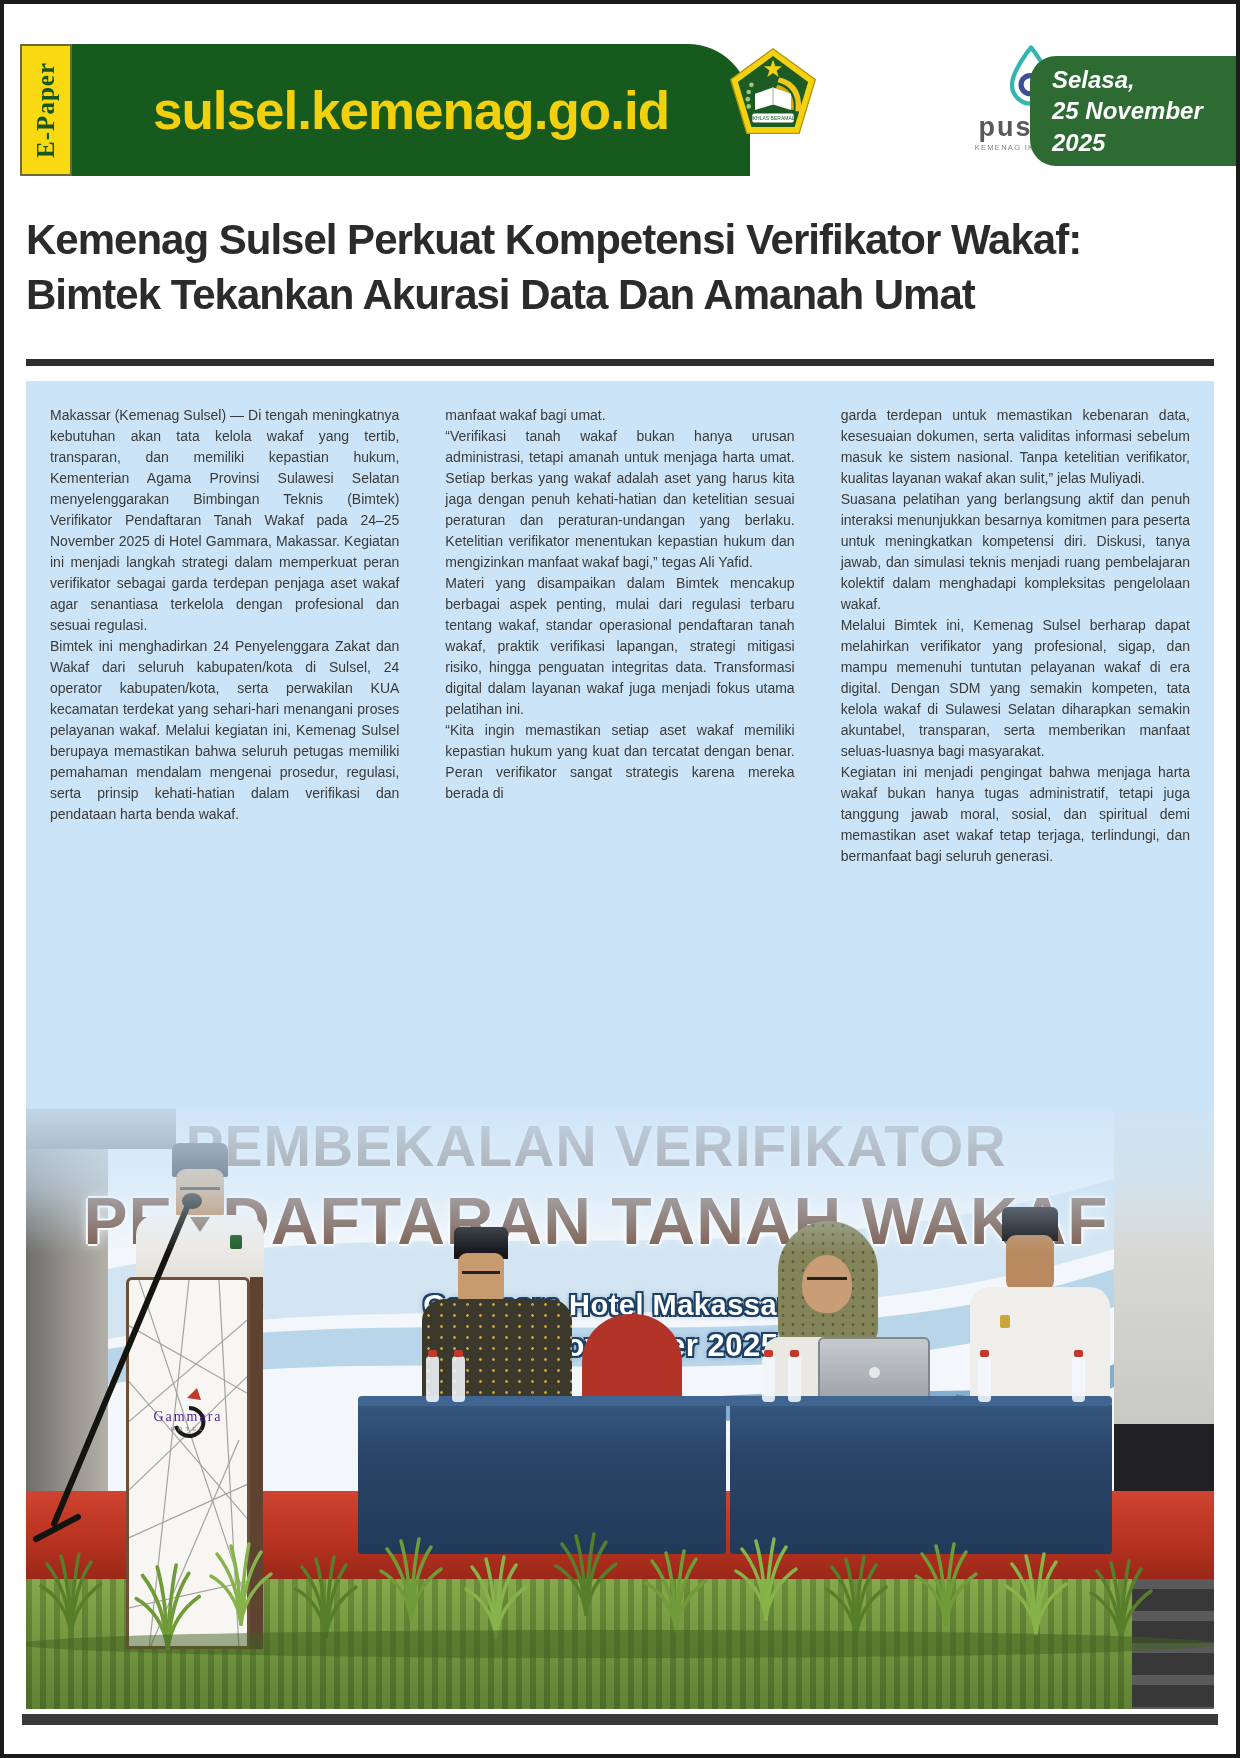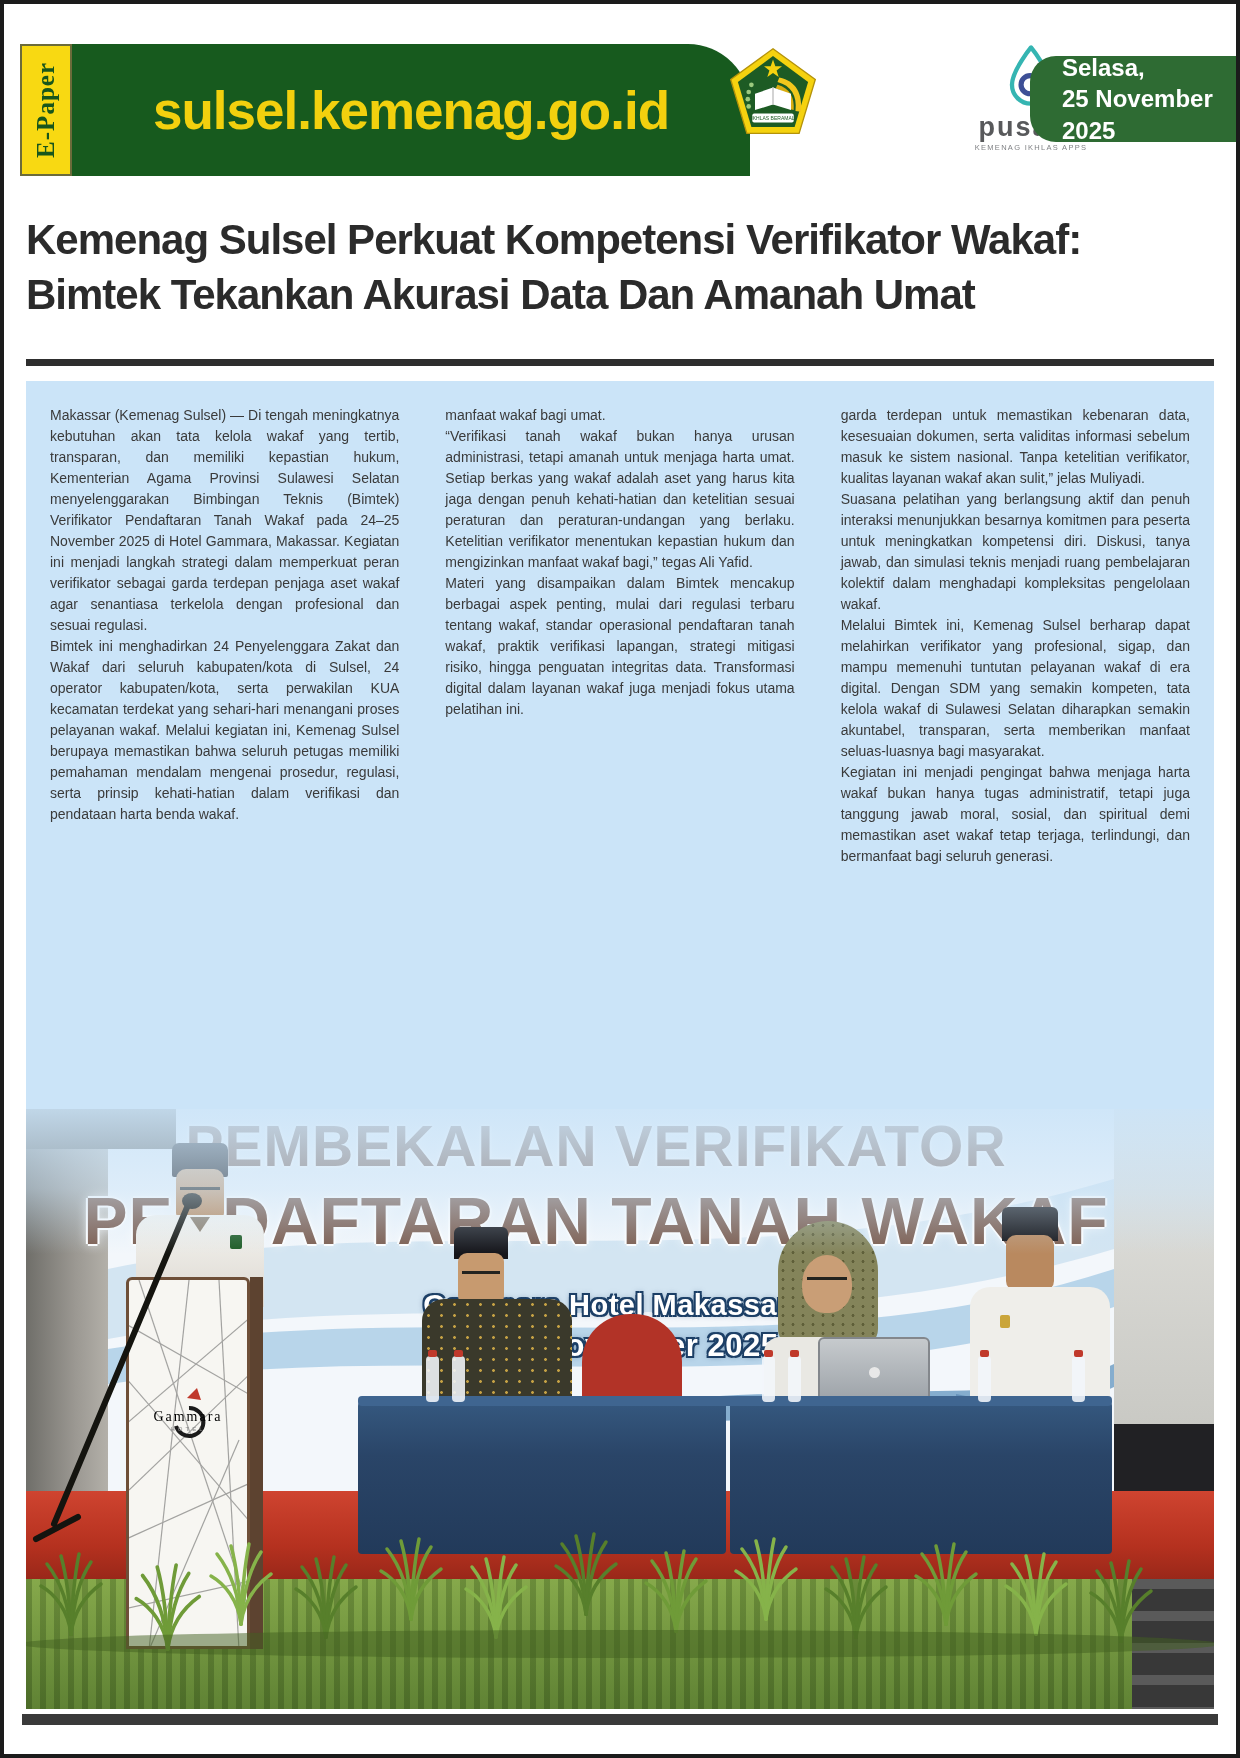--- a/index.html
+++ b/index.html
@@ -11,23 +11,23 @@
               border:2px solid #6b6b3a;box-sizing:border-box;display:flex;align-items:center;justify-content:center;}
   .epaper-tab span{writing-mode:vertical-rl;transform:rotate(180deg);font-family:"Liberation Serif",serif;
               font-weight:bold;font-size:25px;color:#17561c;letter-spacing:1px;}
   .green-bar{position:absolute;left:68px;top:40px;width:678px;height:132px;background:#175a1e;
              border-radius:0 62px 0 0;display:flex;align-items:center;justify-content:center;}
   .site-url{color:#f2d00e;font-size:53px;font-weight:bold;letter-spacing:-1px;}
   .kemenag-logo{position:absolute;left:724px;top:42px;width:90px;height:92px;}
   .pusaka{position:absolute;left:964px;top:40px;width:126px;text-align:center;}
   .pusaka-name{font-size:27px;font-weight:bold;color:#58595b;letter-spacing:2px;line-height:1;margin-top:2px;}
   .pusaka-sub{font-size:7.5px;color:#808285;letter-spacing:1.3px;margin-top:2px;}
-  .date-box{position:absolute;left:1026px;top:52px;right:0;height:86px;background:#2e6b33;
+  .date-box{position:absolute;left:1026px;top:52px;right:0;height:110px;background:#2e6b33;
             border-radius:26px 0 0 26px;color:#fff;display:flex;flex-direction:column;justify-content:center;
-            padding-left:32px;box-sizing:border-box;}
+            padding-left:22px;box-sizing:border-box;font-style:italic;}
   .date-line{font-size:24px;font-weight:bold;line-height:1.3;}
   
   .headline{margin:28px 22px 0;font-size:42px;font-weight:bold;color:#2b2b2b;line-height:1.32;letter-spacing:-1px;}
   .rule{margin:36px 22px 0;height:7px;background:#2e2e2e;}
   
   .article{margin:15px 22px 0;background:#cbe4f8;padding:24px 24px 0;height:728px;box-sizing:border-box;
            display:flex;gap:46px;overflow:hidden;}
   .col{flex:1 1 0;font-size:14px;line-height:21px;text-align:justify;color:#3a3a3a;}
   .para{margin:0;white-space:pre-line;}
   .para + .para{}
@@ -60,21 +60,21 @@
   .pm-face{left:150px;top:60px;width:48px;height:54px;background:linear-gradient(#cfa277,#b88a60);border-radius:10px;z-index:6;}
   .pm-glasses{left:154px;top:78px;width:40px;height:0;border-top:3px solid #23231f;z-index:7;}
   .pm-body{left:110px;top:106px;width:128px;height:92px;background:linear-gradient(#f5f4f0,#dcd8d1);border-radius:20px 20px 0 0;z-index:6;}
   .pm-collar{left:164px;top:108px;width:20px;height:15px;background:#8c7f6e;clip-path:polygon(0 0,100% 0,50% 100%);z-index:7;}
   .pm-patch{left:204px;top:126px;width:12px;height:14px;background:#1d5b24;border-radius:2px;z-index:7;}
   .mic-svg{left:0;top:0;width:100%;height:100%;z-index:8;pointer-events:none;}
   .podium{left:100px;top:168px;width:124px;height:372px;background:#f7f6f2;border:3px solid #6e4f38;
           border-radius:6px 6px 0 0;overflow:hidden;z-index:7;}
   .podium-post{left:224px;top:168px;width:13px;height:372px;background:#5d4330;z-index:7;}
   .podium-logo{left:100px;top:300px;width:124px;text-align:center;z-index:8;}
-  .podium-brand{position:static;display:block;font-family:"Liberation Serif",serif;font-size:14px;color:#000000;letter-spacing:2px;}
+  .podium-brand{position:static;display:block;font-family:"Liberation Serif",serif;font-size:14px;color:#4c1d95;letter-spacing:2px;}
   .podium-brand-sub{position:static;display:block;font-size:6px;color:#8a8a8a;letter-spacing:3px;margin-top:1px;}
   .bm-peci{left:428px;top:118px;width:54px;height:32px;background:#15151a;border-radius:6px 6px 0 0;z-index:4;}
   .bm-face{left:432px;top:144px;width:46px;height:52px;background:#c79a6f;border-radius:9px;z-index:4;}
   .bm-glasses{left:436px;top:162px;width:38px;height:0;border-top:3px solid #23231f;z-index:5;}
   .bm-body{left:396px;top:190px;width:150px;height:110px;border-radius:22px 22px 0 0;z-index:4;
            background-color:#3a392b;background-image:radial-gradient(circle,#c5a144 1.3px,transparent 1.5px);background-size:13px 11px;}
   .chair{left:556px;top:205px;width:100px;height:96px;background:#b23327;border-radius:48px 48px 0 0;z-index:4;}
   .wm-hijab{left:752px;top:112px;width:100px;height:126px;border-radius:50px 50px 18px 18px;z-index:4;
             background-color:#84845a;background-image:radial-gradient(circle,#5f5f39 1.4px,transparent 1.6px);background-size:10px 9px;}
   .wm-face{left:776px;top:146px;width:50px;height:58px;background:#c99e76;border-radius:50% 50% 45% 45%;z-index:5;}
@@ -154,20 +154,21 @@
 
   <section class="article">
     <div class="col">
         <p class="para">Makassar (Kemenag Sulsel) — Di tengah meningkatnya kebutuhan akan tata kelola wakaf yang tertib, transparan, dan memiliki kepastian hukum, Kementerian Agama Provinsi Sulawesi Selatan menyelenggarakan Bimbingan Teknis (Bimtek) Verifikator Pendaftaran Tanah Wakaf pada 24–25 November 2025 di Hotel Gammara, Makassar. Kegiatan ini menjadi langkah strategi dalam memperkuat peran verifikator sebagai garda terdepan penjaga aset wakaf agar senantiasa terkelola dengan profesional dan sesuai regulasi.</p>
         <p class="para">Bimtek ini menghadirkan 24 Penyelenggara Zakat dan Wakaf dari seluruh kabupaten/kota di Sulsel, 24 operator kabupaten/kota, serta perwakilan KUA kecamatan terdekat yang sehari-hari menangani proses pelayanan wakaf. Melalui kegiatan ini, Kemenag Sulsel berupaya memastikan bahwa seluruh petugas memiliki pemahaman mendalam mengenai prosedur, regulasi, serta prinsip kehati-hatian dalam verifikasi dan pendataan harta benda wakaf.</p>
       </div>
     <div class="col">
         <p class="para">manfaat wakaf bagi umat.
 “Verifikasi tanah wakaf bukan hanya urusan administrasi, tetapi amanah untuk menjaga harta umat. Setiap berkas yang wakaf adalah aset yang harus kita jaga dengan penuh kehati-hatian dan ketelitian sesuai peraturan dan peraturan-undangan yang berlaku. Ketelitian verifikator menentukan kepastian hukum dan mengizinkan manfaat wakaf bagi,” tegas Ali Yafid.</p>
         <p class="para">Materi yang disampaikan dalam Bimtek mencakup berbagai aspek penting, mulai dari regulasi terbaru tentang wakaf, standar operasional pendaftaran tanah wakaf, praktik verifikasi lapangan, strategi mitigasi risiko, hingga penguatan integritas data. Transformasi digital dalam layanan wakaf juga menjadi fokus utama pelatihan ini.</p>
+        <p class="para">“Kita ingin memastikan setiap aset wakaf memiliki kepastian hukum yang kuat dan tercatat dengan benar. Peran verifikator sangat strategis karena mereka berada di</p>
       </div>
     <div class="col">
         <p class="para">garda terdepan untuk memastikan kebenaran data, kesesuaian dokumen, serta validitas informasi sebelum masuk ke sistem nasional. Tanpa ketelitian verifikator, kualitas layanan wakaf akan sulit,” jelas Muliyadi.</p>
         <p class="para">Suasana pelatihan yang berlangsung aktif dan penuh interaksi menunjukkan besarnya komitmen para peserta untuk meningkatkan kompetensi diri. Diskusi, tanya jawab, dan simulasi teknis menjadi ruang pembelajaran kolektif dalam menghadapi kompleksitas pengelolaan wakaf.</p>
         <p class="para">Melalui Bimtek ini, Kemenag Sulsel berharap dapat melahirkan verifikator yang profesional, sigap, dan mampu memenuhi tuntutan pelayanan wakaf di era digital. Dengan SDM yang semakin kompeten, tata kelola wakaf di Sulawesi Selatan diharapkan semakin akuntabel, transparan, serta memberikan manfaat seluas-luasnya bagi masyarakat.</p>
         <p class="para">Kegiatan ini menjadi pengingat bahwa menjaga harta wakaf bukan hanya tugas administratif, tetapi juga tanggung jawab moral, sosial, dan spiritual demi memastikan aset wakaf tetap terjaga, terlindungi, dan bermanfaat bagi seluruh generasi.</p>
       </div>
   </section>
 
   <section class="photo">

